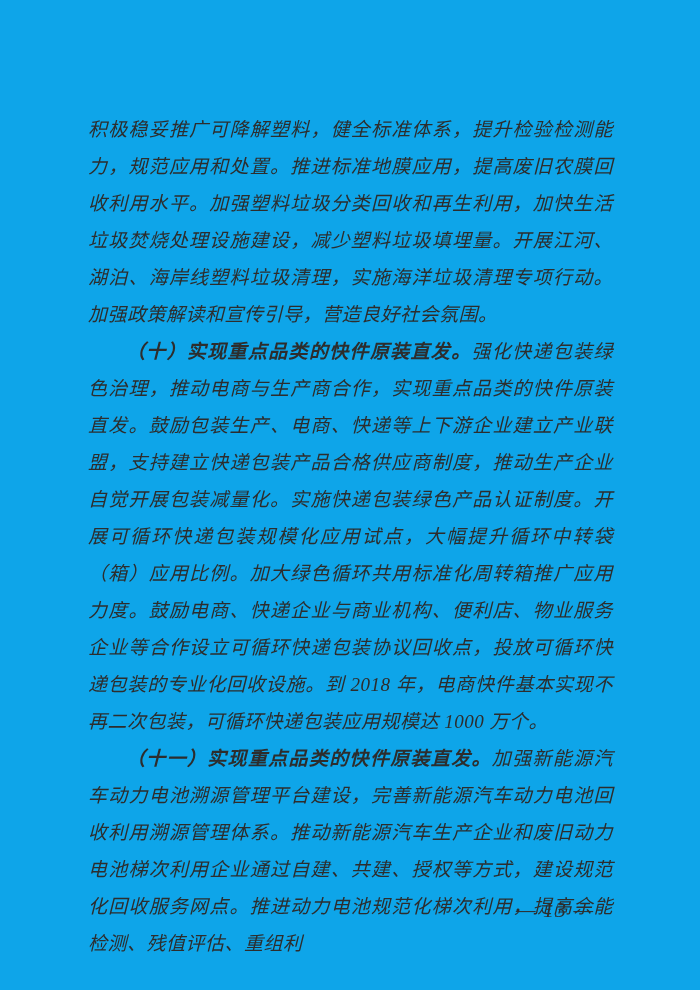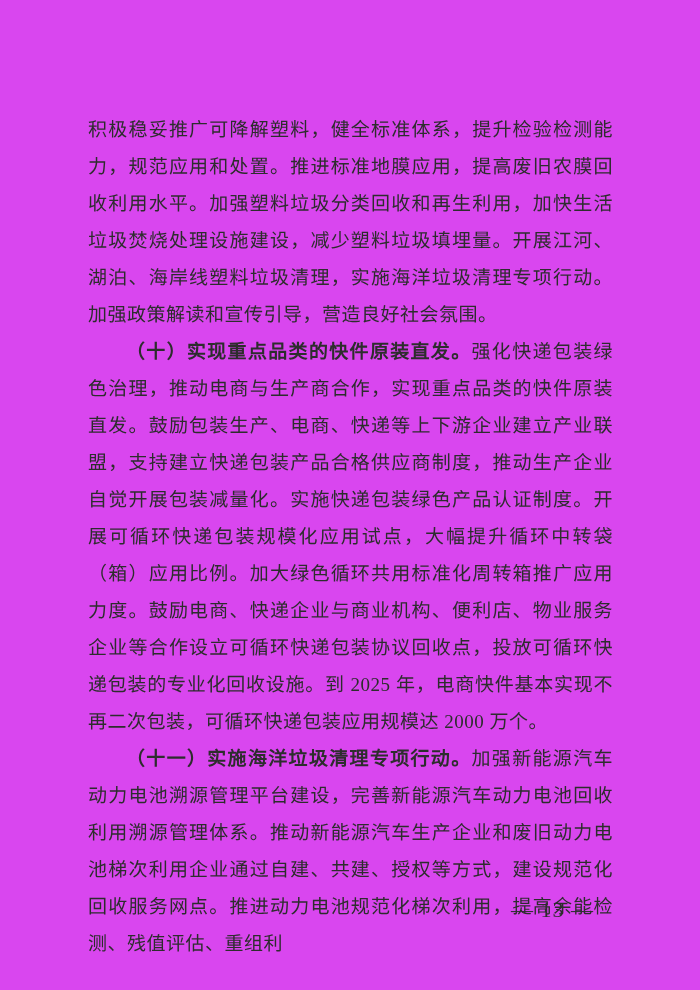--- a/index.html
+++ b/index.html
@@ -4,23 +4,24 @@
 <style>
   html, body {
     margin: 0;
     padding: 0;
     background: #ffffff;
   }
   .page {
     position: relative;
     width: 700px;
     height: 990px;
-    background: #d946ef;
+    background: #0ea5e9;
     overflow: hidden;
     font-family: "Liberation Serif", "DejaVu Serif", serif;
+    font-style: italic;
   }
   .content {
     position: absolute;
     left: 88px;
     top: 111px;
     width: 525px;
     color: #2d2d2d;
     font-size: 19px;
     line-height: 37px;
     text-align: justify;
@@ -50,21 +51,21 @@
 </style>
 </head>
 <body>
 
 <div class="page">
 
   <div class="content">
 
     <p><span>积极稳妥推广可降解塑料，健全标准体系，提升检验检测能力，规范应用和处置。推进标准地膜应用，提高废旧农膜回收利用水平。加强塑料垃圾分类回收和再生利用，加快生活垃圾焚烧处理设施建设，减少塑料垃圾填埋量。开展江河、湖泊、海岸线塑料垃圾清理，实施海洋垃圾清理专项行动。加强政策解读和宣传引导，营造良好社会氛围。</span></p>
 
-    <p class="indent"><span class="lead">（十）实现重点品类的快件原装直发。</span><span>强化快递包装绿色治理，推动电商与生产商合作，实现重点品类的快件原装直发。鼓励包装生产、电商、快递等上下游企业建立产业联盟，支持建立快递包装产品合格供应商制度，推动生产企业自觉开展包装减量化。实施快递包装绿色产品认证制度。开展可循环快递包装规模化应用试点，大幅提升循环中转袋（箱）应用比例。加大绿色循环共用标准化周转箱推广应用力度。鼓励电商、快递企业与商业机构、便利店、物业服务企业等合作设立可循环快递包装协议回收点，投放可循环快递包装的专业化回收设施。到 2025 年，电商快件基本实现不再二次包装，可循环快递包装应用规模达 2000 万个。</span></p>
+    <p class="indent"><span class="lead">（十）实现重点品类的快件原装直发。</span><span>强化快递包装绿色治理，推动电商与生产商合作，实现重点品类的快件原装直发。鼓励包装生产、电商、快递等上下游企业建立产业联盟，支持建立快递包装产品合格供应商制度，推动生产企业自觉开展包装减量化。实施快递包装绿色产品认证制度。开展可循环快递包装规模化应用试点，大幅提升循环中转袋（箱）应用比例。加大绿色循环共用标准化周转箱推广应用力度。鼓励电商、快递企业与商业机构、便利店、物业服务企业等合作设立可循环快递包装协议回收点，投放可循环快递包装的专业化回收设施。到 2018 年，电商快件基本实现不再二次包装，可循环快递包装应用规模达 1000 万个。</span></p>
 
-    <p class="indent"><span class="lead">（十一）实施海洋垃圾清理专项行动。</span><span>加强新能源汽车动力电池溯源管理平台建设，完善新能源汽车动力电池回收利用溯源管理体系。推动新能源汽车生产企业和废旧动力电池梯次利用企业通过自建、共建、授权等方式，建设规范化回收服务网点。推进动力电池规范化梯次利用，提高余能检测、残值评估、重组利</span></p>
+    <p class="indent"><span class="lead">（十一）实现重点品类的快件原装直发。</span><span>加强新能源汽车动力电池溯源管理平台建设，完善新能源汽车动力电池回收利用溯源管理体系。推动新能源汽车生产企业和废旧动力电池梯次利用企业通过自建、共建、授权等方式，建设规范化回收服务网点。推进动力电池规范化梯次利用，提高余能检测、残值评估、重组利</span></p>
 
   </div>
 
   <div class="page-number">— 13 —</div>
 
 </div>
 
 </body></html>

